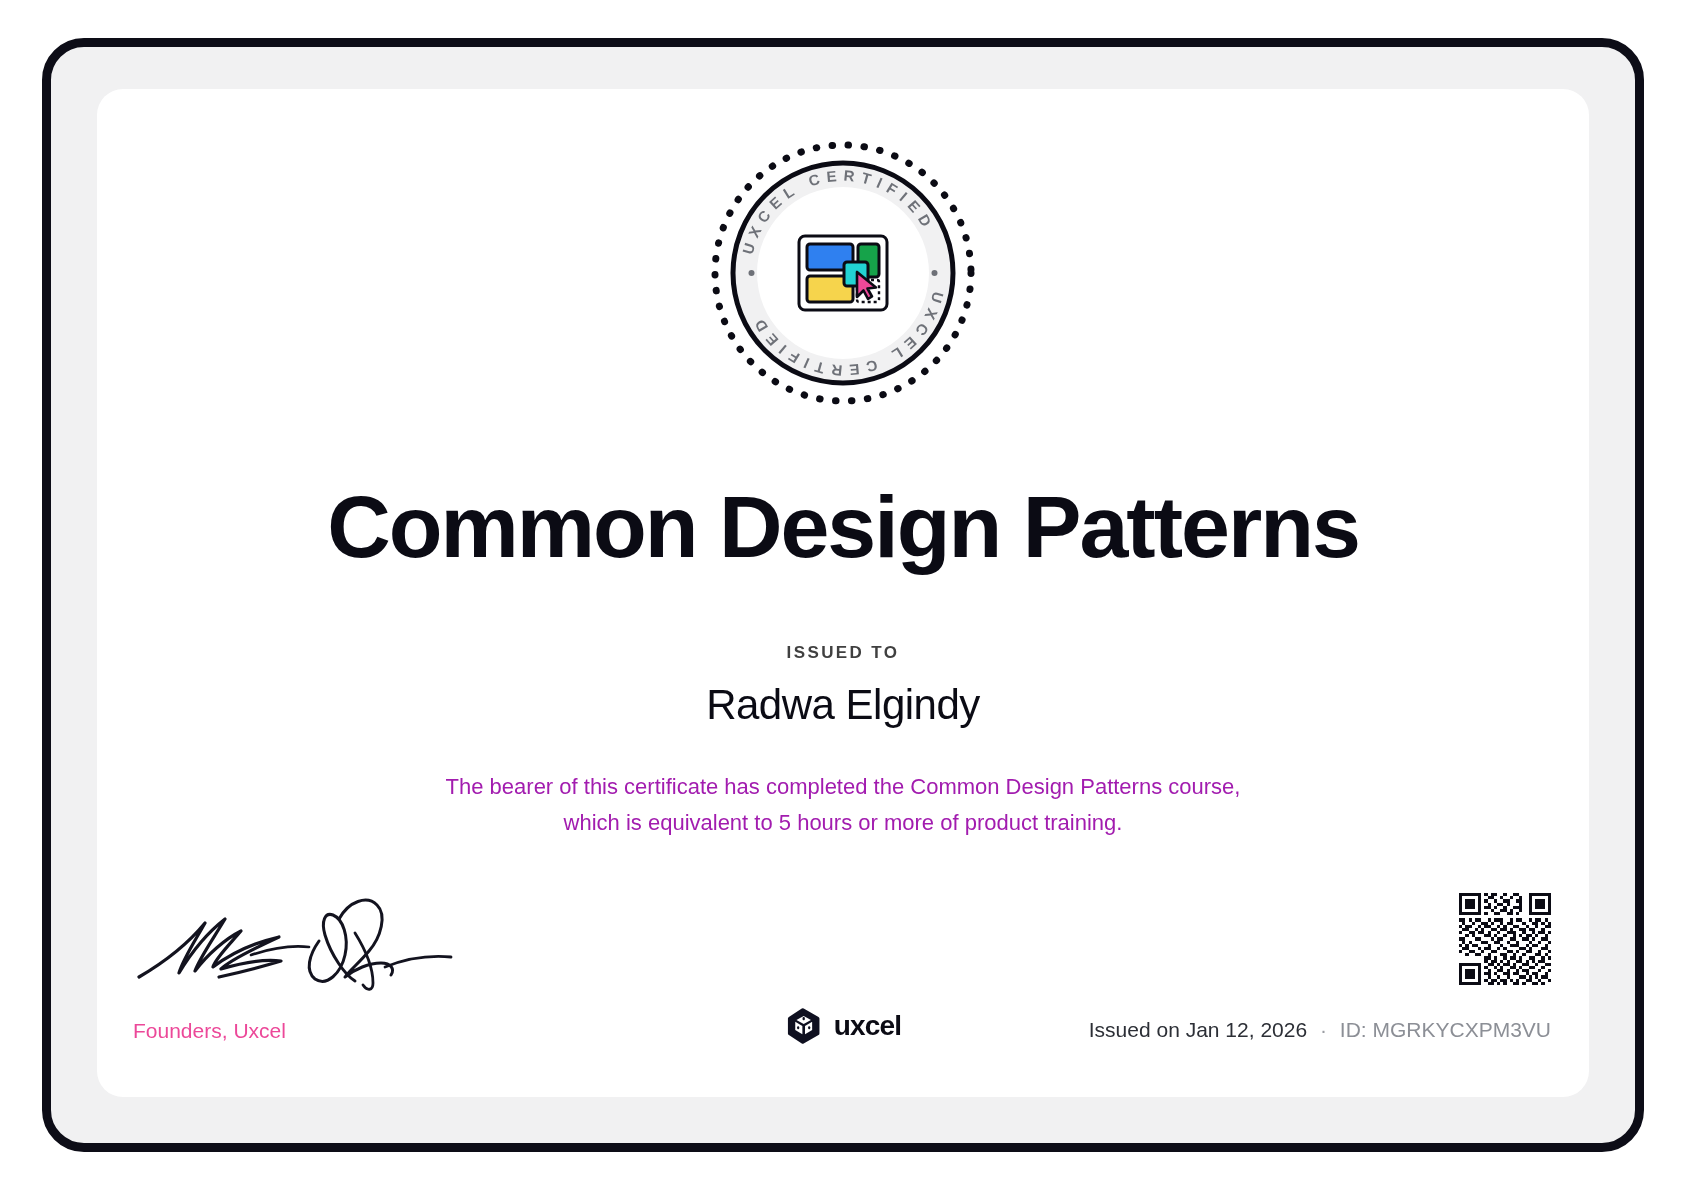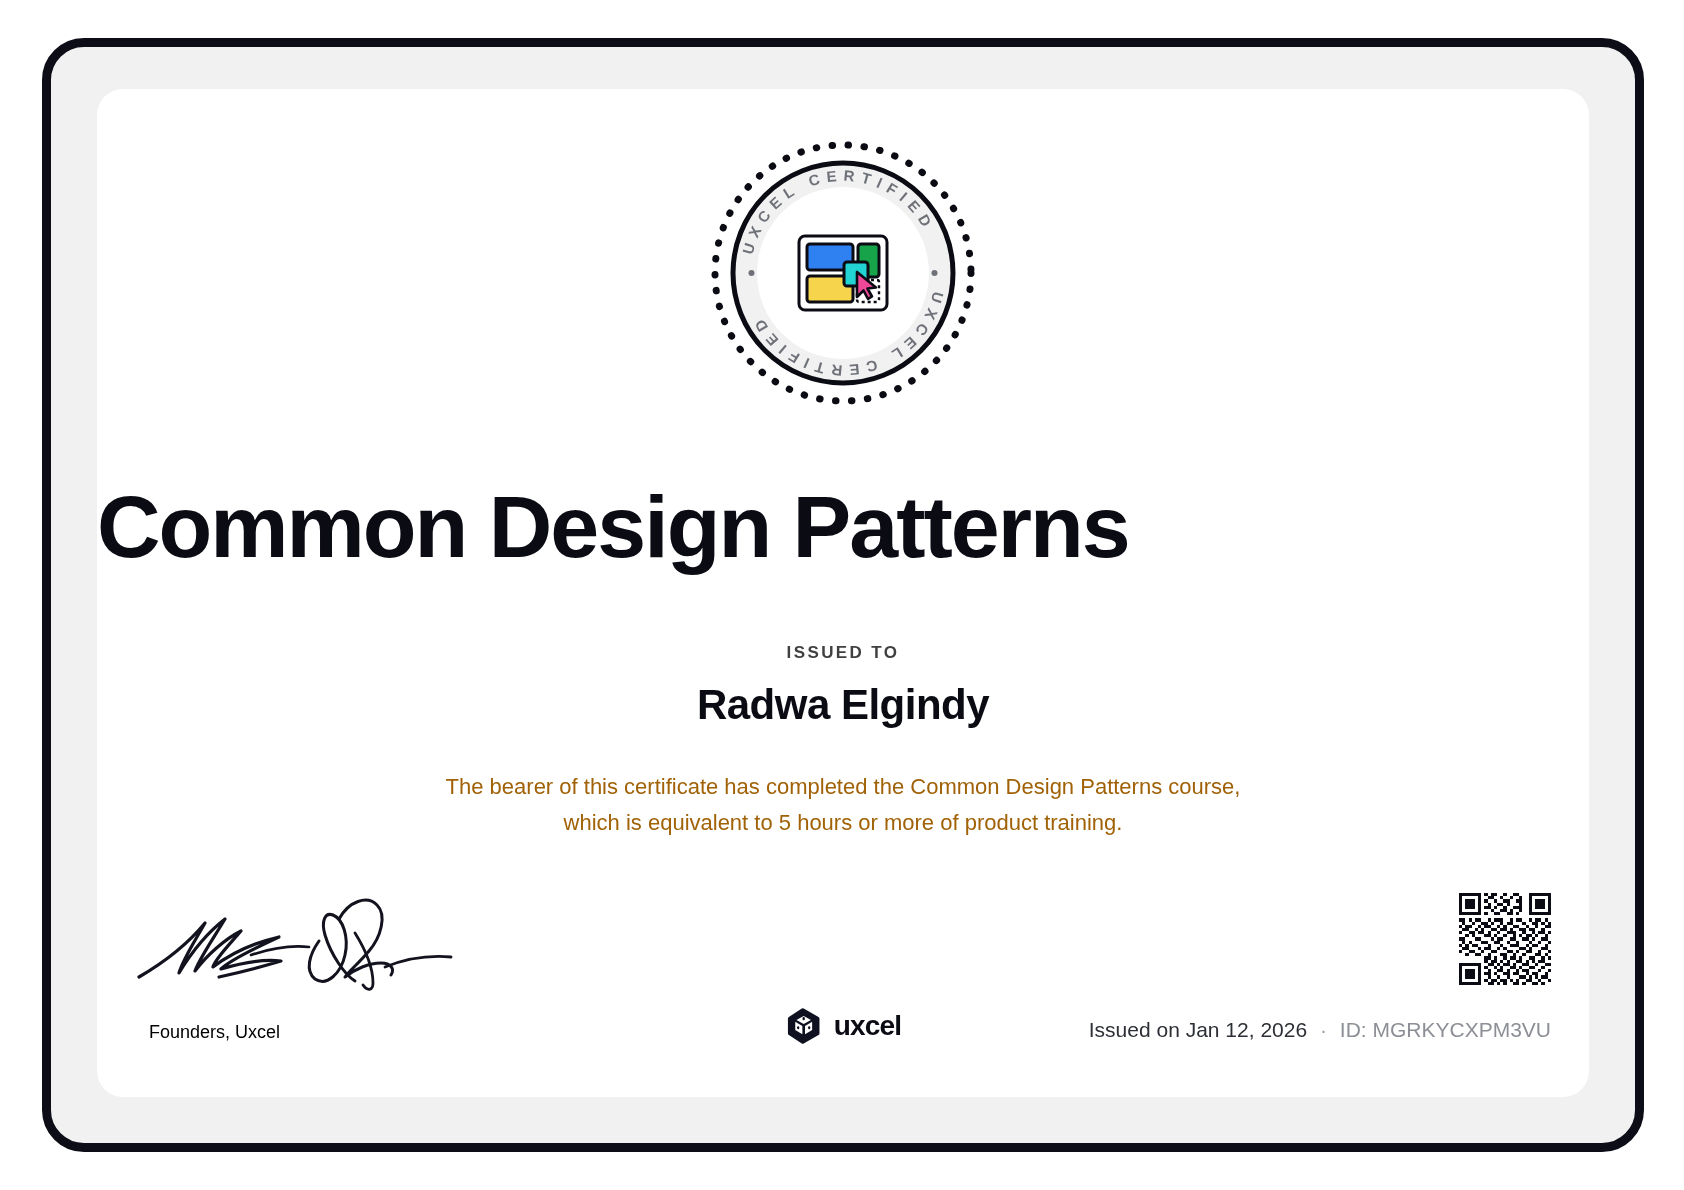--- a/index.html
+++ b/index.html
@@ -69,21 +69,21 @@
     font-size: 19px;
     font-weight: bold;
     letter-spacing: 2.6px;
     color: #6e7178;
   }
 
   .cert-title {
     position: absolute;
     left: 0; right: 0;
     top: 390px;
-    text-align: left;
+    text-align: center;
     font-size: 88px;
     line-height: 1.08;
     font-weight: bold;
     letter-spacing: -2px;
     color: #0b0b14;
   }
 
   .issued-label {
     position: absolute;
     left: 0; right: 0;
@@ -94,53 +94,53 @@
     letter-spacing: 2.4px;
     color: #404040;
   }
 
   .recipient {
     position: absolute;
     left: 0; right: 0;
     top: 592px;
     text-align: center;
     font-size: 42px;
-    font-weight: bold;
+    font-weight: normal;
     letter-spacing: -0.5px;
     color: #0b0b14;
   }
 
   .description {
     position: absolute;
     left: 50%;
     transform: translateX(-50%);
     top: 680px;
     width: 820px;
     text-align: center;
     font-size: 22px;
     line-height: 1.62;
-    color: #a16207;
+    color: #a21caf;
   }
 
   
   .signatures {
     position: absolute;
     left: 36px;
     bottom: 104px;
     width: 330px;
     height: 100px;
   }
   .signatures svg { display: block; }
 
   .sig-caption {
     position: absolute;
-    left: 52px;
+    left: 36px;
     bottom: 54px;
-    font-size: 18px;
-    color: #000000;
+    font-size: 21px;
+    color: #ec4899;
   }
 
   .brand {
     position: absolute;
     left: 50%;
     transform: translateX(-50%);
     bottom: 52px;
     display: flex;
     align-items: center;
     gap: 11px;

